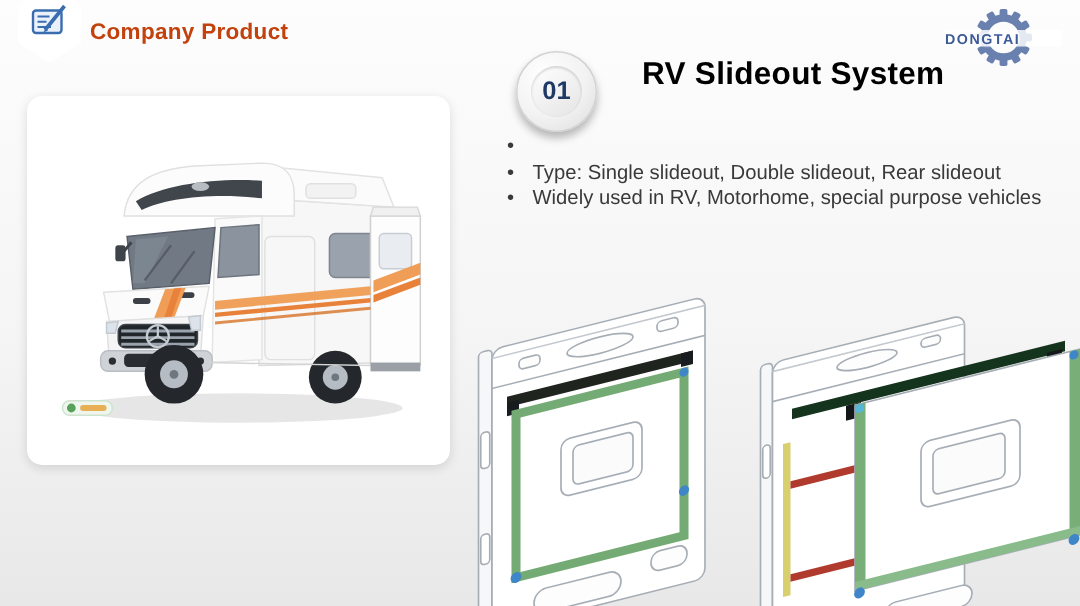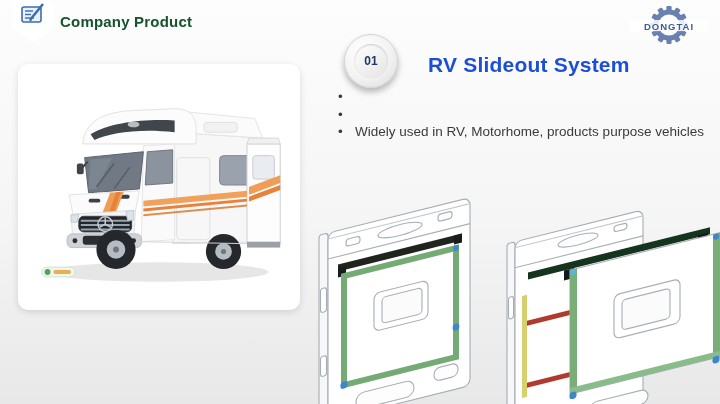--- a/index.html
+++ b/index.html
@@ -11,46 +11,46 @@
   .abs{position:absolute;}
   
   .hex-badge{
     left:10px;top:-10px;width:46px;height:52px;
     background:#ffffff;
     clip-path:polygon(50% 0,96% 26%,96% 74%,50% 100%,4% 74%,4% 26%);
     filter:drop-shadow(0 2px 2px rgba(0,0,0,.18));
     display:flex;align-items:center;justify-content:center;
   }
   .header-label{
-    left:60px;top:13px;font-size:15px;font-weight:bold;color:#14532d;letter-spacing:.2px;
+    left:60px;top:13px;font-size:15px;font-weight:bold;color:#c2410c;letter-spacing:.2px;
   }
   .logo{left:630px;top:5px;width:78px;height:42px;}
   .logo svg{position:absolute;left:0;top:0;}
   .logo-text{
-    position:absolute;left:0;top:16px;width:78px;text-align:center;
+    position:absolute;left:0;top:16px;width:78px;
     font-size:9.5px;font-weight:bold;color:#3D5A99;letter-spacing:1px;
     text-shadow:0 0 3px #fff,0 0 3px #fff;
   }
   
   .num-badge{
     left:344px;top:34px;width:52px;height:52px;border-radius:50%;
     background:radial-gradient(circle at 35% 30%,#ffffff 0%,#f2f2f2 55%,#dcdcdc 100%);
     border:1px solid #d2d2d2;
     box-shadow:0 4px 6px rgba(0,0,0,.28);
     display:flex;align-items:center;justify-content:center;
   }
   .num-badge .inner{
     width:34px;height:34px;border-radius:50%;
     background:linear-gradient(145deg,#ffffff 0%,#e4e4e4 100%);
     box-shadow:inset 0 1px 2px rgba(0,0,0,.18);
     display:flex;align-items:center;justify-content:center;
-    font-size:12px;font-weight:bold;color:#1F3864;
+    font-size:17px;font-weight:bold;color:#1F3864;
   }
   .section-title{
-    left:428px;top:53px;font-size:21px;font-weight:bold;color:#1d4ed8;letter-spacing:.2px;
+    left:428px;top:38px;font-size:21px;font-weight:bold;color:#000000;letter-spacing:.2px;
   }
   
   .bullets{left:338px;top:88px;width:382px;}
   .bullet-row{display:flex;font-size:13.5px;color:#3A3A3A;line-height:17.5px;white-space:nowrap;}
   .bullet-row .dot{width:17px;flex:0 0 17px;text-align:left;color:#3A3A3A;}
   .bullet-row.no-dot .dot{visibility:hidden;}
   
   .photo-card{
     left:18px;top:64px;width:282px;height:246px;background:#ffffff;border-radius:10px;
     box-shadow:0 2px 7px rgba(0,0,0,.13);
@@ -109,24 +109,25 @@
   <span class="inner">01</span>
 </div>
 <div class="abs section-title">RV Slideout System</div>
 
 <div class="abs bullets">
   <div class="bullet-row">
     <span class="dot">•</span>
   </div>
   <div class="bullet-row">
     <span class="dot">•</span>
+    <span>Type: Single slideout, Double slideout, Rear slideout</span>
   </div>
   <div class="bullet-row">
     <span class="dot">•</span>
-    <span>Widely used in RV, Motorhome, products purpose vehicles</span>
+    <span>Widely used in RV, Motorhome, special purpose vehicles</span>
   </div>
 </div>
 
 <figure class="abs photo-card">
   <span>
   <svg width="262" height="226" viewBox="0 0 268 228">
 
     <ellipse cx="134" cy="203" rx="112" ry="10" fill="#dedede" opacity="0.75"></ellipse>
 
     <polygon points="148,60 240,66 240,172 148,174" fill="#f7f7f7" stroke="#dcdcdc"></polygon>

